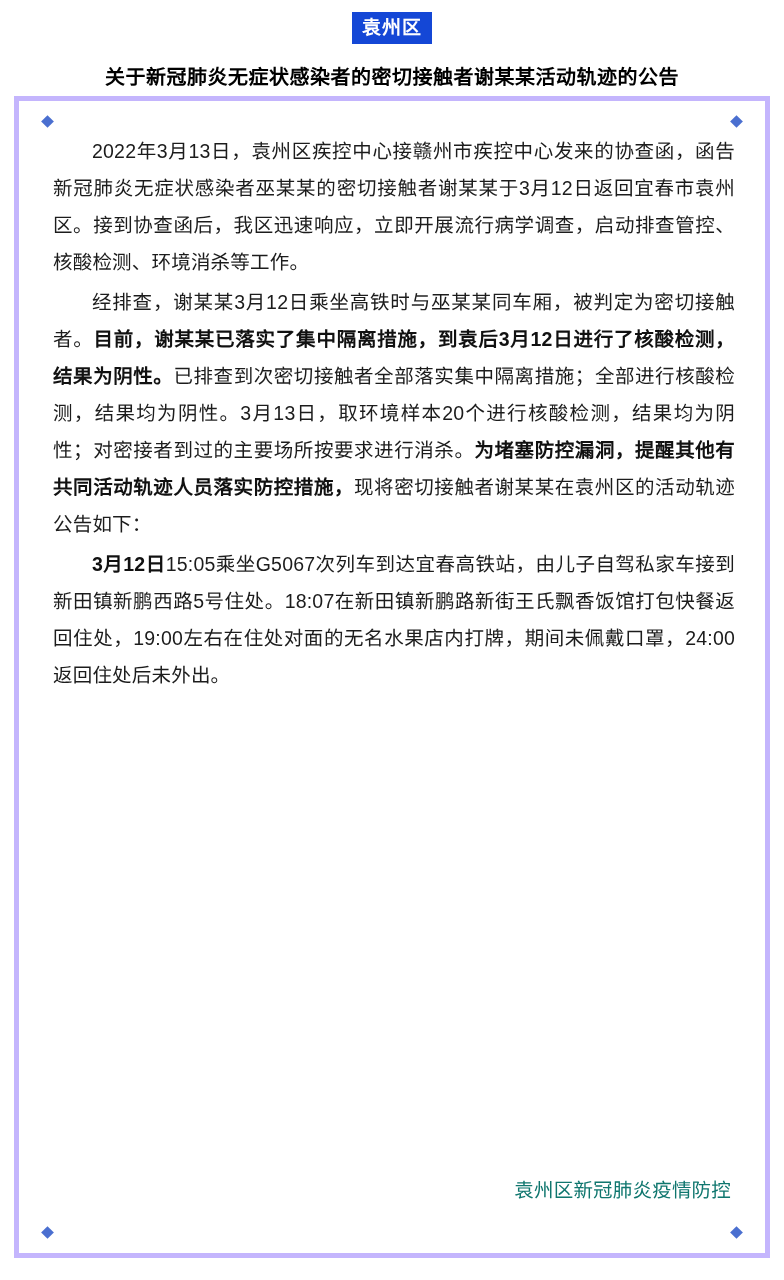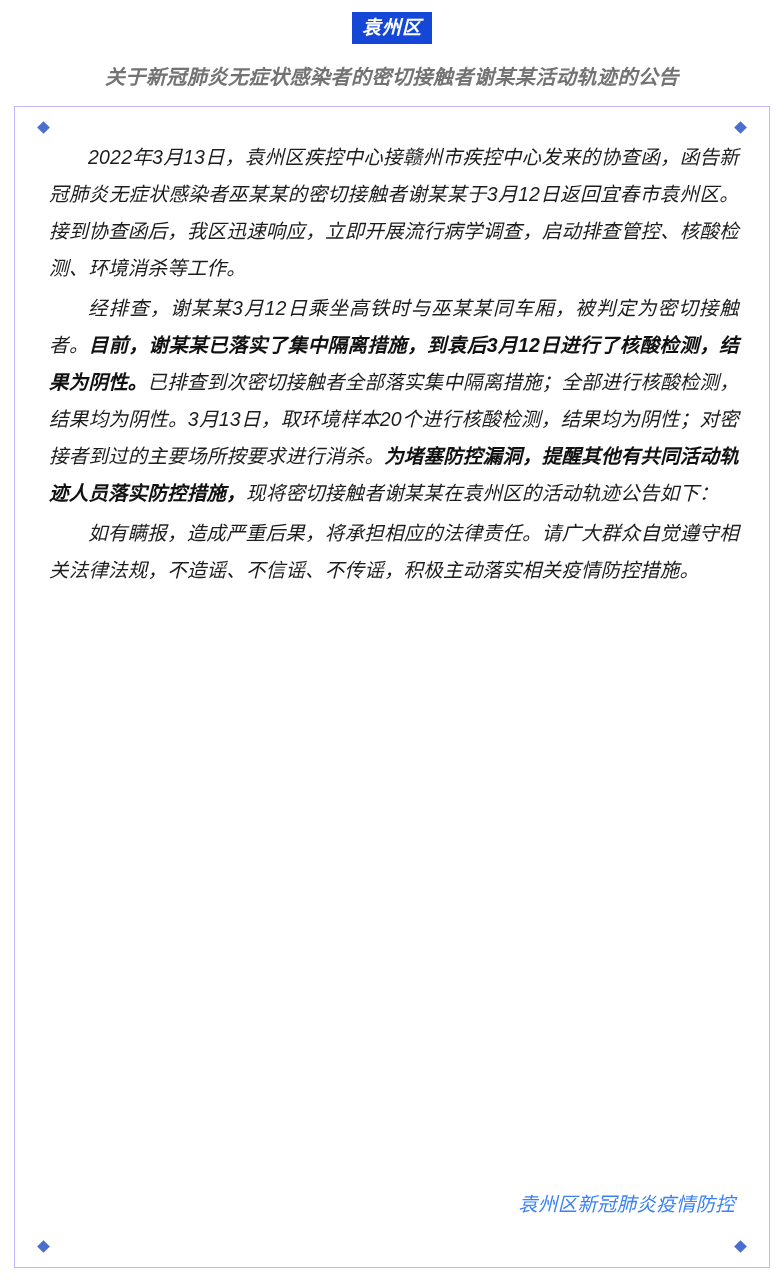--- a/index.html
+++ b/index.html
@@ -14,21 +14,20 @@
     color: #1a1a1a;
     overflow: hidden;
   }
 
   .page {
     width: 784px;
     height: 1055px;
     box-sizing: border-box;
     position: relative;
     background: #ffffff;
-    font-style: italic;
   }
 
   
   .header {
     padding-top: 12px;
     text-align: center;
   }
 
   .badge {
     display: inline-block;
@@ -38,35 +37,35 @@
     font-size: 19px;
     line-height: 1;
     letter-spacing: 1px;
     padding: 6px 10px 7px 10px;
   }
 
   .doc-title {
     margin-top: 20px;
     font-size: 20px;
     font-weight: bold;
-    color: #737373;
+    color: #000000;
     letter-spacing: 0.5px;
     padding: 0 60px;
     line-height: 1.35;
   }
 
   
   .frame {
     position: absolute;
     left: 14px;
-    top: 106px;
+    top: 96px;
     width: 756px;
     height: 1162px;
     box-sizing: border-box;
-    border: 1px solid #c4b5fd;
+    border: 5px solid #c4b5fd;
     background: #ffffff;
   }
 
   .corner {
     position: absolute;
     width: 9px;
     height: 9px;
     background: #4a6fd0;
     transform: rotate(45deg);
   }
@@ -103,21 +102,21 @@
   .signature {
     position: absolute;
     right: 34px;
     bottom: 44px;
     text-align: right;
   }
 
   .signature .sig-line {
     font-size: 19.5px;
     line-height: 37px;
-    color: #3b82f6;
+    color: #0f766e;
     letter-spacing: 0.2px;
     margin-top: 40px;
   }
 </style>
 </head>
 <body>
 
 <div class="page">
 
   <div class="header">
@@ -131,24 +130,24 @@
     <span class="corner tr"></span>
     <span class="corner bl"></span>
     <span class="corner br"></span>
 
     <div class="body-area">
 
       <p class="para">2022年3月13日，袁州区疾控中心接赣州市疾控中心发来的协查函，函告新冠肺炎无症状感染者巫某某的密切接触者谢某某于3月12日返回宜春市袁州区。接到协查函后，我区迅速响应，立即开展流行病学调查，启动排查管控、核酸检测、环境消杀等工作。</p>
 
       <p class="para"><span>经排查，谢某某3月12日乘坐高铁时与巫某某同车厢，被判定为密切接触者。</span><b class="strong">目前，谢某某已落实了集中隔离措施，到袁后3月12日进行了核酸检测，结果为阴性。</b><span>已排查到次密切接触者全部落实集中隔离措施；全部进行核酸检测，结果均为阴性。3月13日，取环境样本20个进行核酸检测，结果均为阴性；对密接者到过的主要场所按要求进行消杀。</span><b class="strong">为堵塞防控漏洞，提醒其他有共同活动轨迹人员落实防控措施，</b><span>现将密切接触者谢某某在袁州区的活动轨迹公告如下：</span></p>
 
+      <p class="para"><b class="strong">3月12日</b><span>15:05乘坐G5067次列车到达宜春高铁站，由儿子自驾私家车接到新田镇新鹏西路5号住处。18:07在新田镇新鹏路新街王氏飘香饭馆打包快餐返回住处，19:00左右在住处对面的无名水果店内打牌，期间未佩戴口罩，24:00返回住处后未外出。</span></p>
 
 
 
-      <p class="para">如有瞒报，造成严重后果，将承担相应的法律责任。请广大群众自觉遵守相关法律法规，不造谣、不信谣、不传谣，积极主动落实相关疫情防控措施。</p>
 
     </div>
 
     <div class="signature">
       <div class="sig-line">袁州区新冠肺炎疫情防控</div>
     </div>
 
   </div>
 </div>
 

